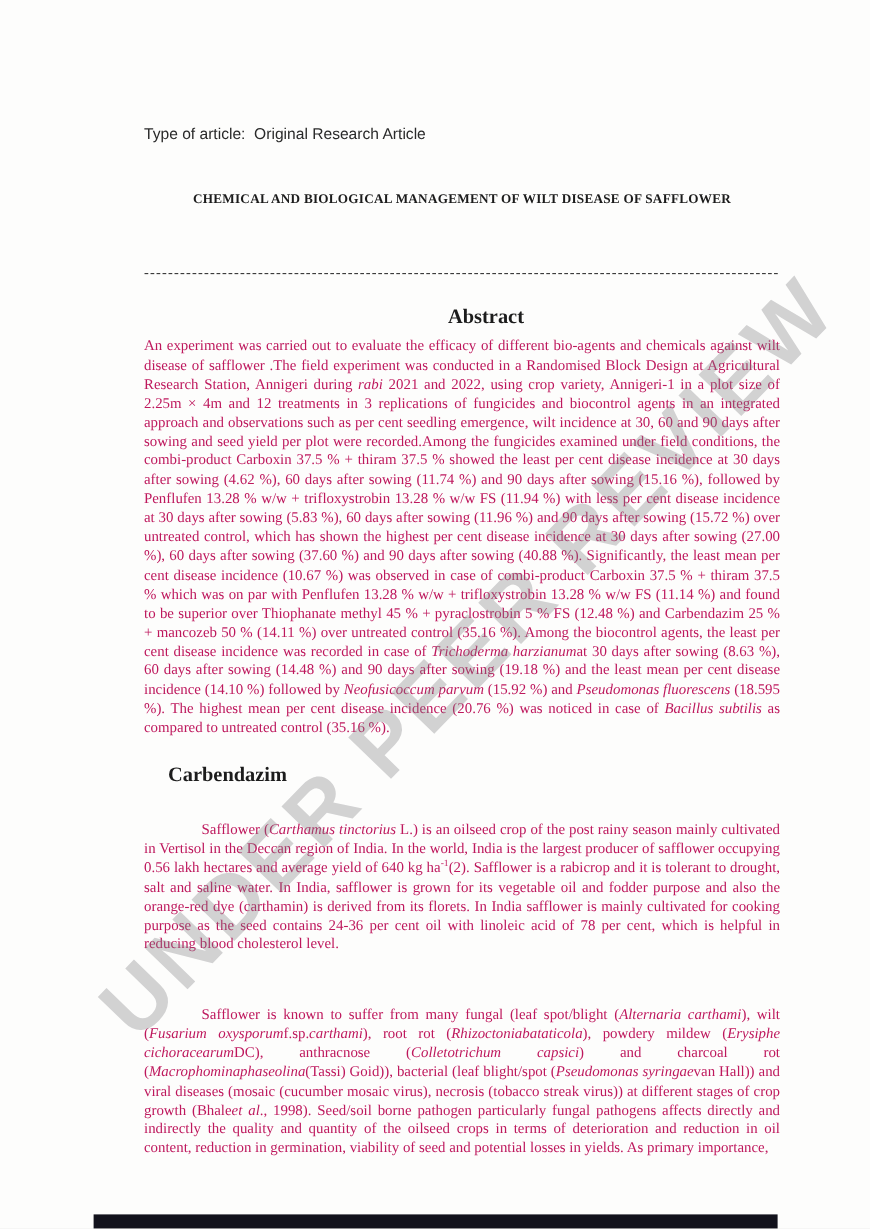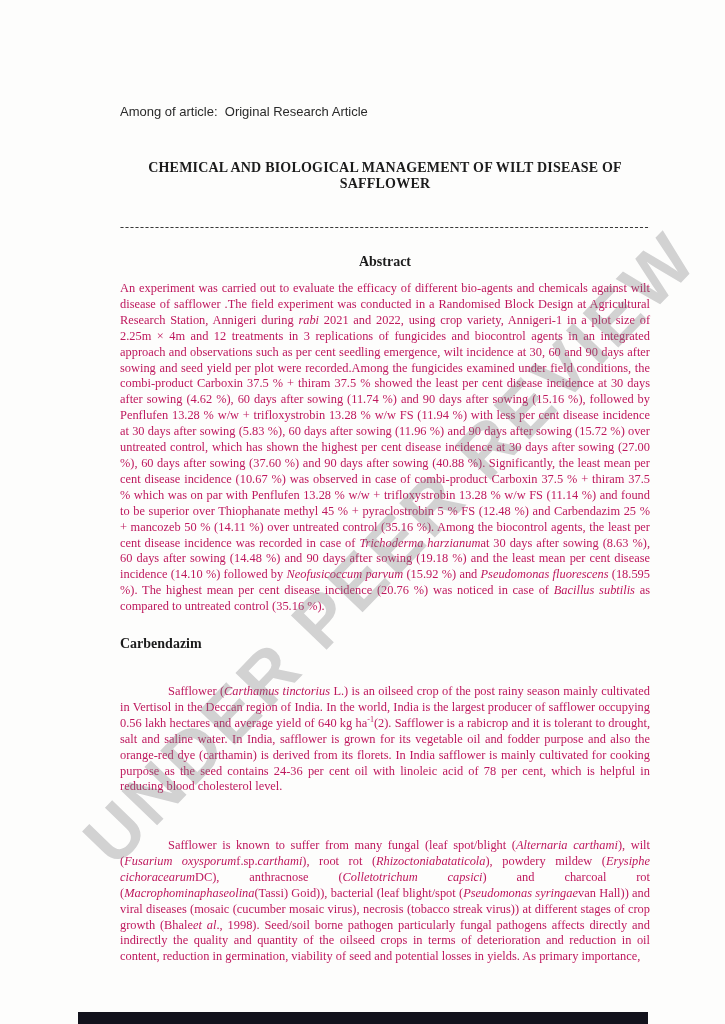--- a/index.html
+++ b/index.html
@@ -12,30 +12,30 @@
     color:#242424;
   }
   .block{position:absolute;left:120px;width:530px;}
   .type-line{
     top:104px;
     font-family:"Liberation Sans", sans-serif;
     font-size:13px;color:#2a2a2a;white-space:pre;
   }
   .paper-title{
     top:160px;
-    font-size:14px;font-weight:bold;text-align:center;
+    font-size:11px;font-weight:bold;text-align:center;
     letter-spacing:0.2px;color:#1c1c1c;
   }
   .separator{
     top:220px;
     font-size:12px;letter-spacing:1px;color:#2c2c2c;
     white-space:nowrap;overflow:hidden;
   }
   .section-heading{
-    font-size:14px;font-weight:bold;color:#1c1c1c;
+    font-size:17px;font-weight:bold;color:#1c1c1c;margin-left:20px;
   }
   .abstract-heading{top:254px;text-align:center;}
   .intro-heading{top:636px;text-align:left;}
   .body-text{
     font-size:12.4px;line-height:15.9px;
     text-align:justify;color:#be185d;
   }
   .abstract-body{top:281px;}
   .para{text-indent:48px;}
   .para-1{top:644px;margin-top:40px;}
@@ -53,21 +53,21 @@
   .bottom-bar{
     position:absolute;left:78px;top:1012px;
     width:570px;height:12px;background:#12121c;z-index:2;
   }
 </style>
 </head>
 <body>
 
 <div class="page">
 
-  <div class="block type-line">Among of article:  Original Research Article</div>
+  <div class="block type-line">Type of article:  Original Research Article</div>
 
   <div class="block paper-title">CHEMICAL AND BIOLOGICAL MANAGEMENT OF WILT DISEASE OF SAFFLOWER</div>
 
   <div class="block separator">--------------------------------------------------------------------------------------------------------------------------------</div>
 
   <div class="block section-heading abstract-heading">Abstract</div>
 
   <div class="block body-text abstract-body"><span>An experiment was carried out to evaluate the efficacy of different bio-agents and chemicals against wilt disease of safflower .The field experiment was conducted in a Randomised Block Design at Agricultural Research Station, Annigeri during </span><span class="it">rabi</span><span> 2021 and 2022, using crop variety, Annigeri-1 in a plot size of 2.25m × 4m and 12 treatments in 3 replications of fungicides and biocontrol agents in an integrated approach and observations such as per cent seedling emergence, wilt incidence at 30, 60 and 90 days after sowing and seed yield per plot were recorded.Among the fungicides examined under field conditions, the combi-product Carboxin 37.5 % + thiram 37.5 % showed the least per cent disease incidence at 30 days after sowing (4.62 %), 60 days after sowing (11.74 %) and 90 days after sowing (15.16 %), followed by Penflufen 13.28 % w/w + trifloxystrobin 13.28 % w/w FS (11.94 %) with less per cent disease incidence at 30 days after sowing (5.83 %), 60 days after sowing (11.96 %) and 90 days after sowing (15.72 %) over untreated control, which has shown the highest per cent disease incidence at 30 days after sowing (27.00 %), 60 days after sowing (37.60 %) and 90 days after sowing (40.88 %). Significantly, the least mean per cent disease incidence (10.67 %) was observed in case of combi-product Carboxin 37.5 % + thiram 37.5 % which was on par with Penflufen 13.28 % w/w + trifloxystrobin 13.28 % w/w FS (11.14 %) and found to be superior over Thiophanate methyl 45 % + pyraclostrobin 5 %  FS (12.48 %) and Carbendazim 25 % + mancozeb 50 % (14.11 %) over untreated control (35.16 %). Among the biocontrol agents, the least per cent disease incidence was recorded in case of </span><span class="it">Trichoderma harzianum</span><span>at 30 days after sowing (8.63 %), 60 days after sowing (14.48 %) and 90 days after sowing (19.18 %) and the least mean per cent disease incidence (14.10 %) followed by </span><span class="it">Neofusicoccum parvum</span><span> (15.92 %) and </span><span class="it">Pseudomonas fluorescens</span><span> (18.595 %). The highest mean per cent disease incidence (20.76 %) was noticed in case of </span><span class="it">Bacillus subtilis</span><span> as compared to untreated control (35.16 %).</span></div>
 
   <div class="block section-heading intro-heading">Carbendazim</div>

